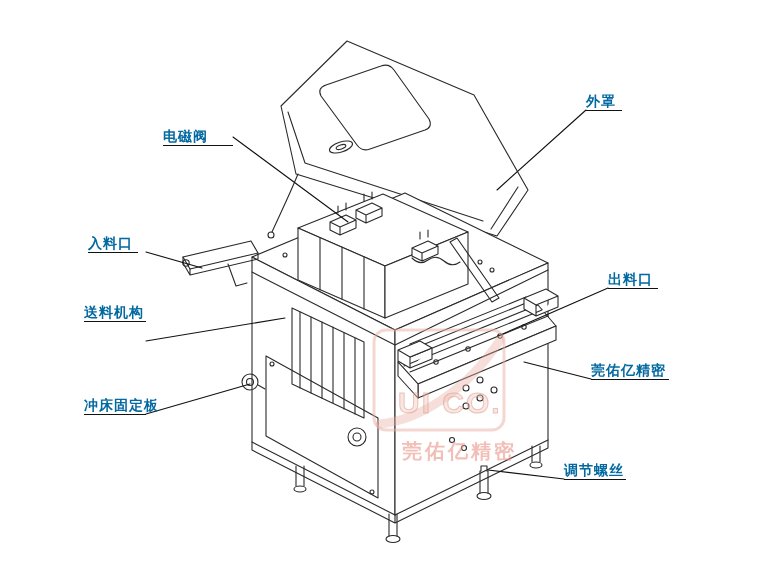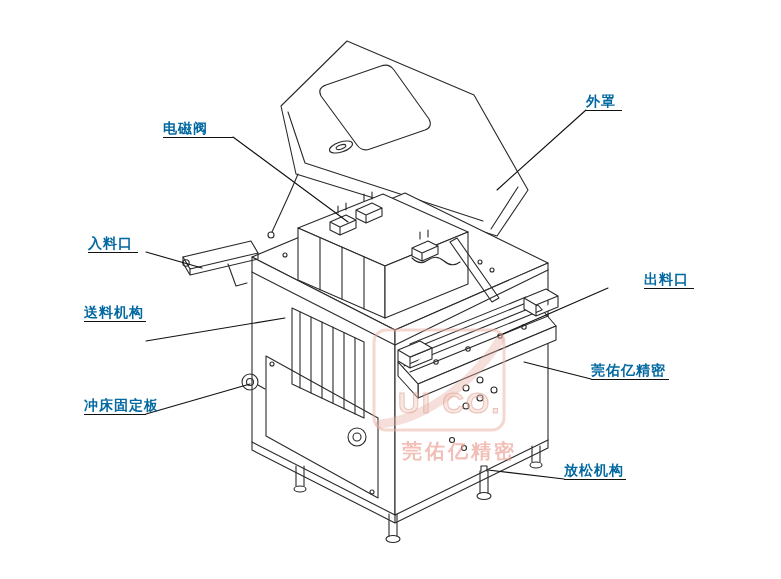--- a/index.html
+++ b/index.html
@@ -133,29 +133,29 @@
     </g>
 
     <g>
       <rect x="374" y="330" width="130" height="100" rx="12" fill="none" stroke="#e8b0a2" stroke-width="3" opacity="0.5"></rect>
       <path d="M380,424 C418,420 466,392 500,340" fill="none" stroke="#e8b0a2" stroke-width="9" opacity="0.4" stroke-linecap="round"></path>
       <text x="398" y="413" font-family="'Liberation Sans',sans-serif" font-size="30" font-weight="bold" letter-spacing="2" fill="#f1c4b8" fill-opacity="0.4" stroke="#dd9a8b" stroke-opacity="0.55">UI CO.</text>
       <text x="402" y="458" font-family="'Liberation Sans',sans-serif" font-size="20" font-weight="bold" letter-spacing="3" fill="#e79487" fill-opacity="0.6">莞佑亿精密</text>
     </g>
   </svg>
 
-  <div class="lbl" style="left:163px;top:120px;width:70px">电磁阀</div>
+  <div class="lbl" style="left:163px;top:128px;width:70px">电磁阀</div>
 
   <div class="lbl" style="left:586px;top:93px;width:36px">外罩</div>
 
   <div class="lbl" style="left:88px;top:235px;width:50px">入料口</div>
 
-  <div class="lbl" style="left:644px;top:271px;width:50px">出料口</div>
+  <div class="lbl" style="left:608px;top:271px;width:50px">出料口</div>
 
   <div class="lbl" style="left:84px;top:304px;width:62px">送料机构</div>
 
   <div class="lbl" style="left:591px;top:362px;width:78px">莞佑亿精密</div>
 
   <div class="lbl" style="left:84px;top:397px;width:62px">冲床固定板</div>
 
-  <div class="lbl" style="left:564px;top:462px;width:62px">放松机构</div>
+  <div class="lbl" style="left:564px;top:462px;width:62px">调节螺丝</div>
 
 </div>
 
 </body></html>

